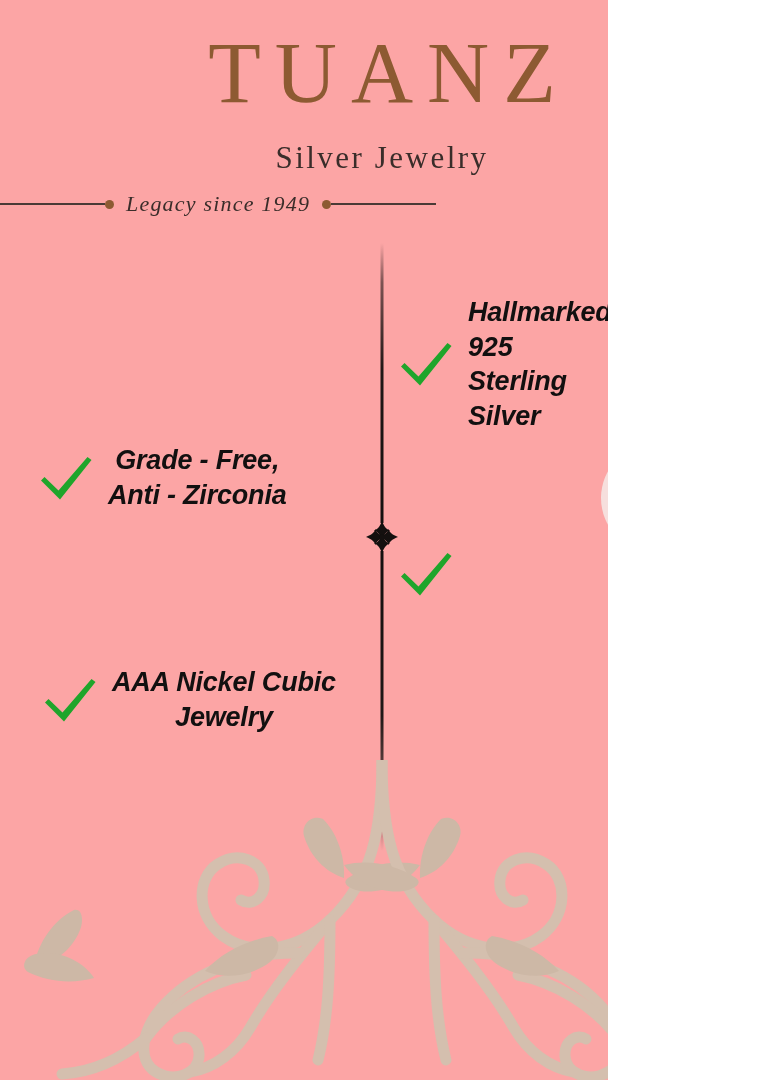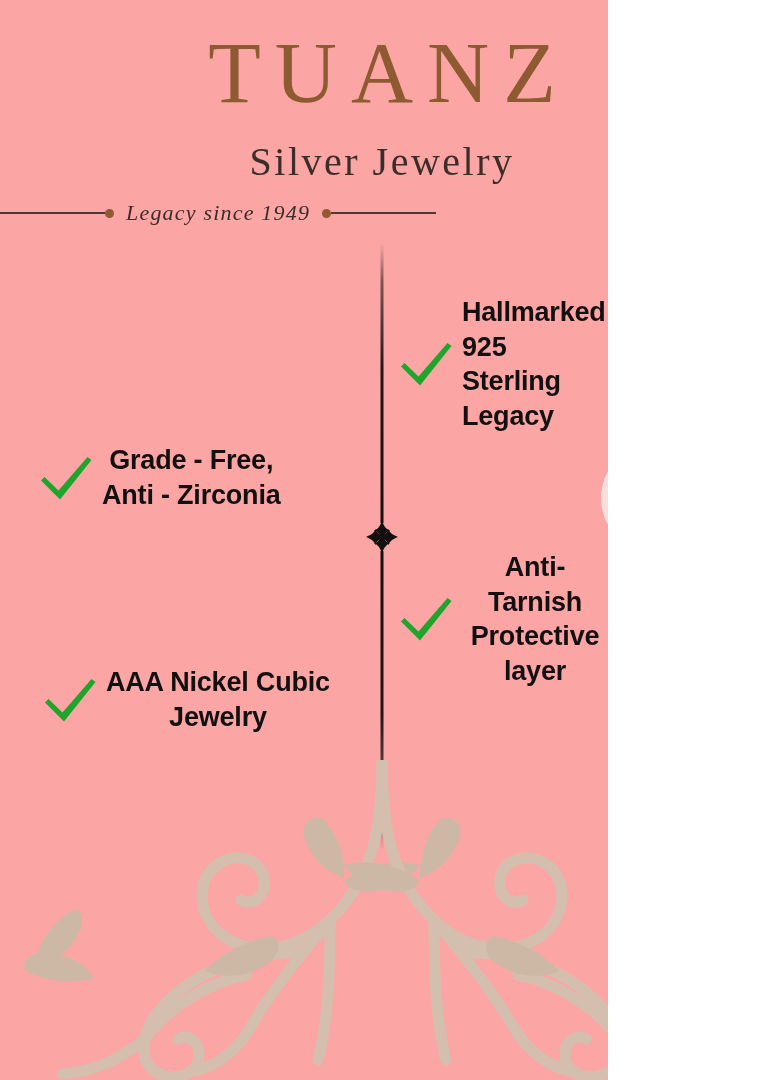--- a/index.html
+++ b/index.html
@@ -53,21 +53,21 @@
     line-height: 1;
     letter-spacing: 14px;
     text-indent: 14px;
     color: #8d5a32;
     font-weight: 400;
     margin: 0;
     padding: 0;
   }
   .brand-sub {
     font-family: "Liberation Serif", serif;
-    font-size: 40px;
+    font-size: 31px;
     line-height: 1;
     letter-spacing: 2.5px;
     color: #3a2d2a;
     margin: 26px 0 0 0;
     font-weight: 400;
   }
   .tagline-row {
     display: flex;
     align-items: center;
     justify-content: flex-start;
@@ -129,21 +129,22 @@
     width: 34px;
     height: 34px;
   }
   .divider-ornament svg { display: block; }
 
   
   .feature {
     position: absolute;
     display: flex;
     align-items: center;
-    gap: 8px;
+    gap: 14px;
+    font-style: italic;
   }
   .feature.right-side { flex-direction: row; }
   .check-icon {
     flex: 0 0 auto;
     width: 56px;
     height: 48px;
   }
   .check-icon svg { display: block; width: 56px; height: 48px; }
   .feature-text {
     font-family: "Liberation Sans", sans-serif;
@@ -201,45 +202,41 @@
   </div>
 
   <div class="feature right-side" id="feat-0">
     <span class="check-icon">
       <svg viewBox="0 0 56 48" xmlns="http://www.w3.org/2000/svg">
         <path fill="#1fa52b" d="M3 26.5 L6.5 23 L20.5 36.5 L49.5 3 L53.5 6 L22 45.5 Z"></path>
       </svg>
     </span>
     <span class="feature-text">
       <span>Hallmarked 925</span>
-      <span class="l2">Sterling Legacy</span>
+      <span class="l2">Sterling Silver</span>
     </span>
   </div>
 
   <div class="feature" id="feat-1">
     <span class="check-icon">
       <svg viewBox="0 0 56 48" xmlns="http://www.w3.org/2000/svg">
         <path fill="#1fa52b" d="M3 26.5 L6.5 23 L20.5 36.5 L49.5 3 L53.5 6 L22 45.5 Z"></path>
       </svg>
     </span>
     <span class="feature-text">
       <span>Grade - Free,</span>
       <span class="l2">Anti - Zirconia</span>
     </span>
   </div>
 
   <div class="feature right-side" id="feat-2">
     <span class="check-icon">
       <svg viewBox="0 0 56 48" xmlns="http://www.w3.org/2000/svg">
         <path fill="#1fa52b" d="M3 26.5 L6.5 23 L20.5 36.5 L49.5 3 L53.5 6 L22 45.5 Z"></path>
       </svg>
-    </span>
-    <span class="feature-text">
-      <span>Anti-Tarnish</span>
-      <span class="l2">Protective layer</span>
     </span>
   </div>
 
   <div class="feature" id="feat-3">
     <span class="check-icon">
       <svg viewBox="0 0 56 48" xmlns="http://www.w3.org/2000/svg">
         <path fill="#1fa52b" d="M3 26.5 L6.5 23 L20.5 36.5 L49.5 3 L53.5 6 L22 45.5 Z"></path>
       </svg>
     </span>
     <span class="feature-text">

